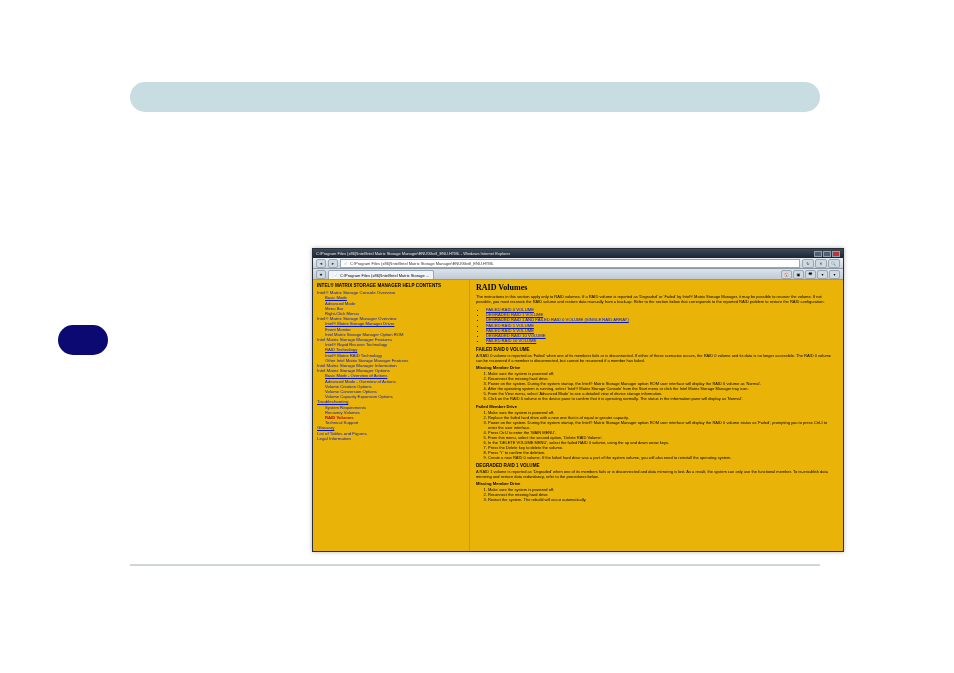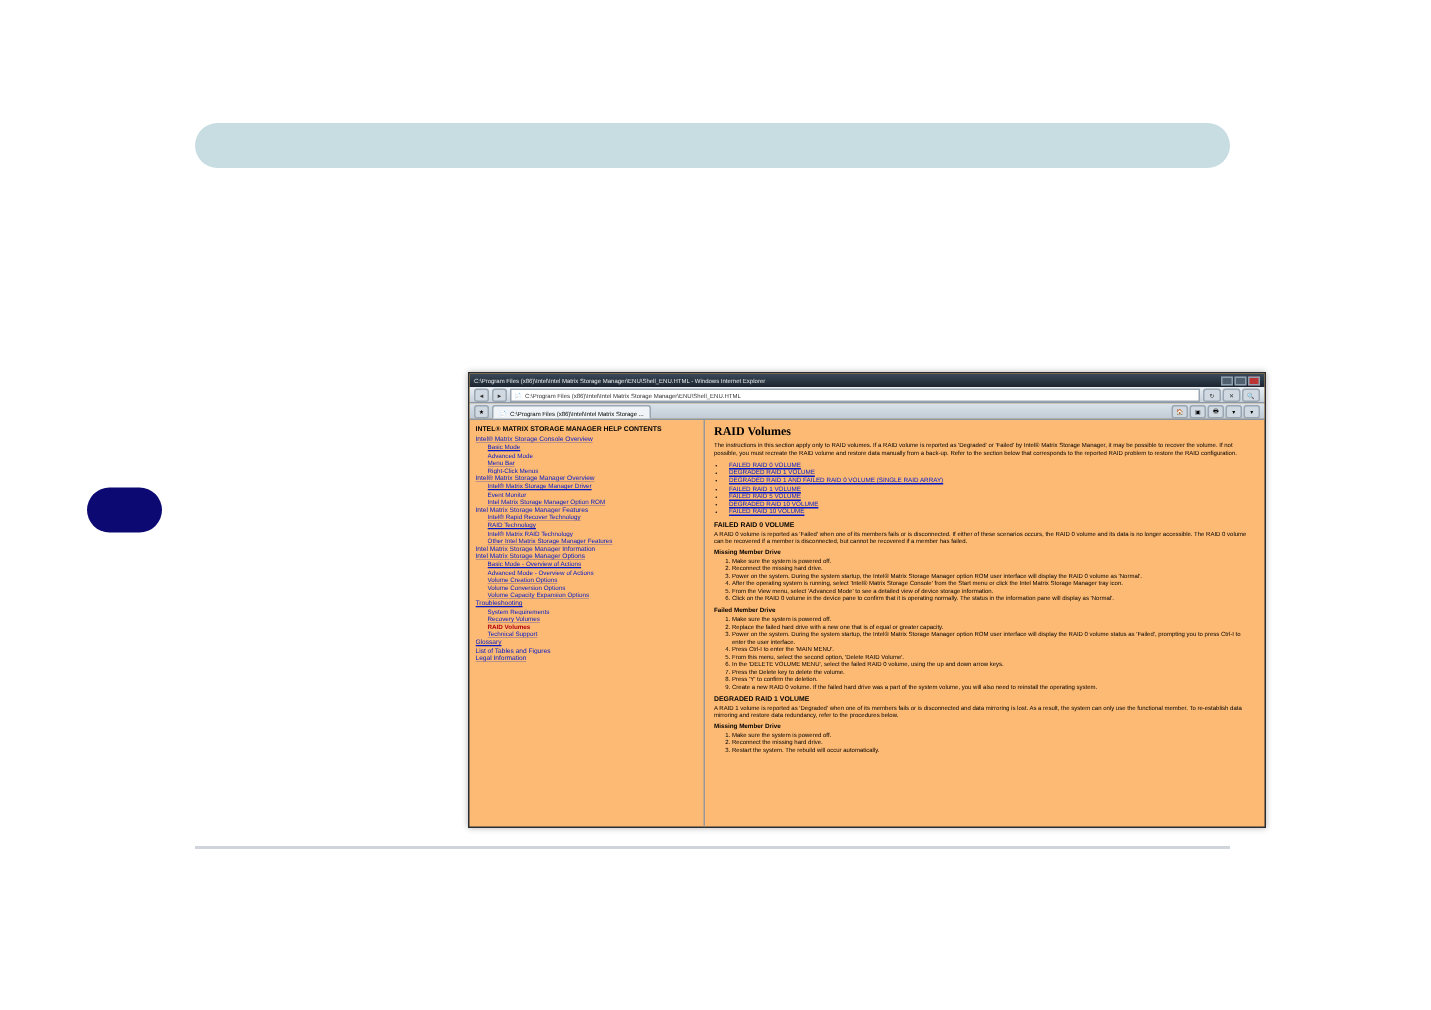--- a/index.html
+++ b/index.html
@@ -44,21 +44,21 @@
     background: #cfd5da;
   }
 
   
   .browser {
     position: absolute;
     left: 312px;
     top: 248px;
     width: 530px;
     height: 302px;
-    background: #fdba74;
+    background: #eab308;
     border: 1px solid #2a2f33;
     box-shadow: 0 0 4px rgba(0,0,0,0.3);
     overflow: hidden;
   }
 
   .title-bar {
     height: 9px;
     background: linear-gradient(#3a4a5a, #1c2530);
     color: #e8e8e8;
     font-size: 4px;

